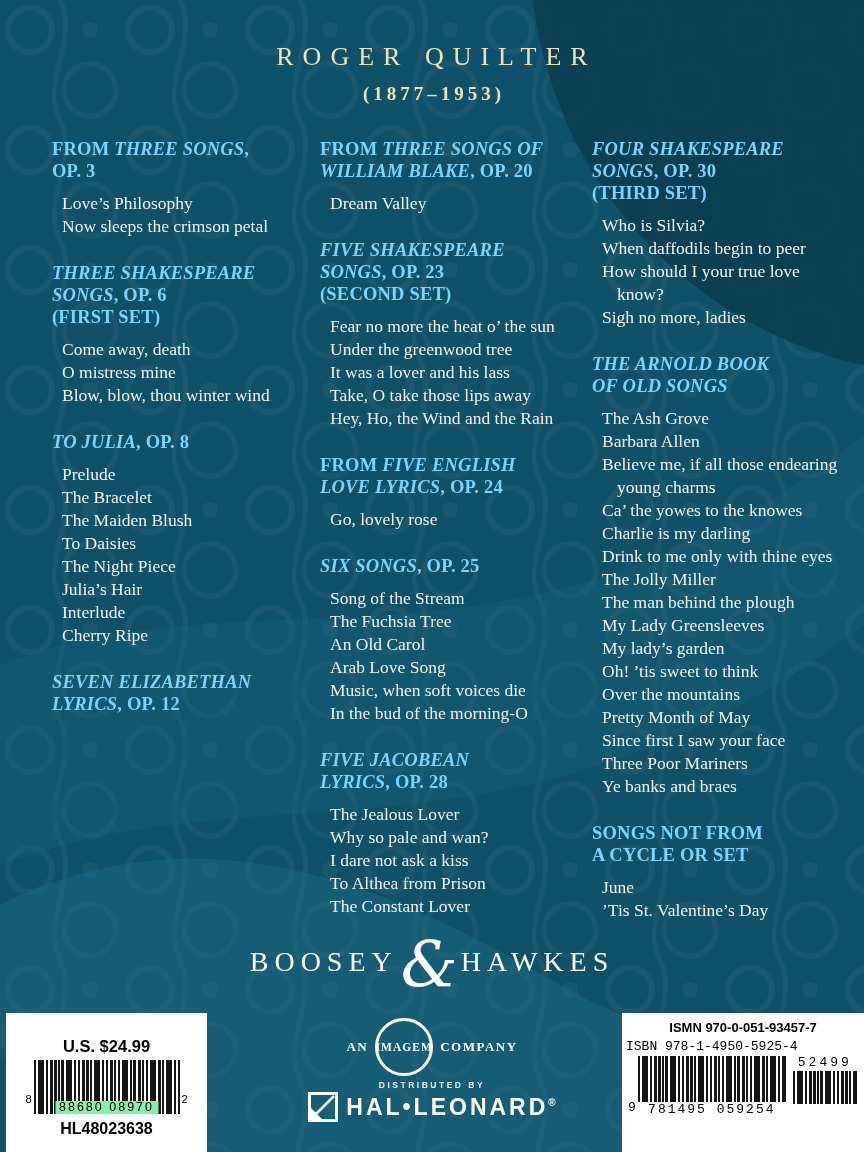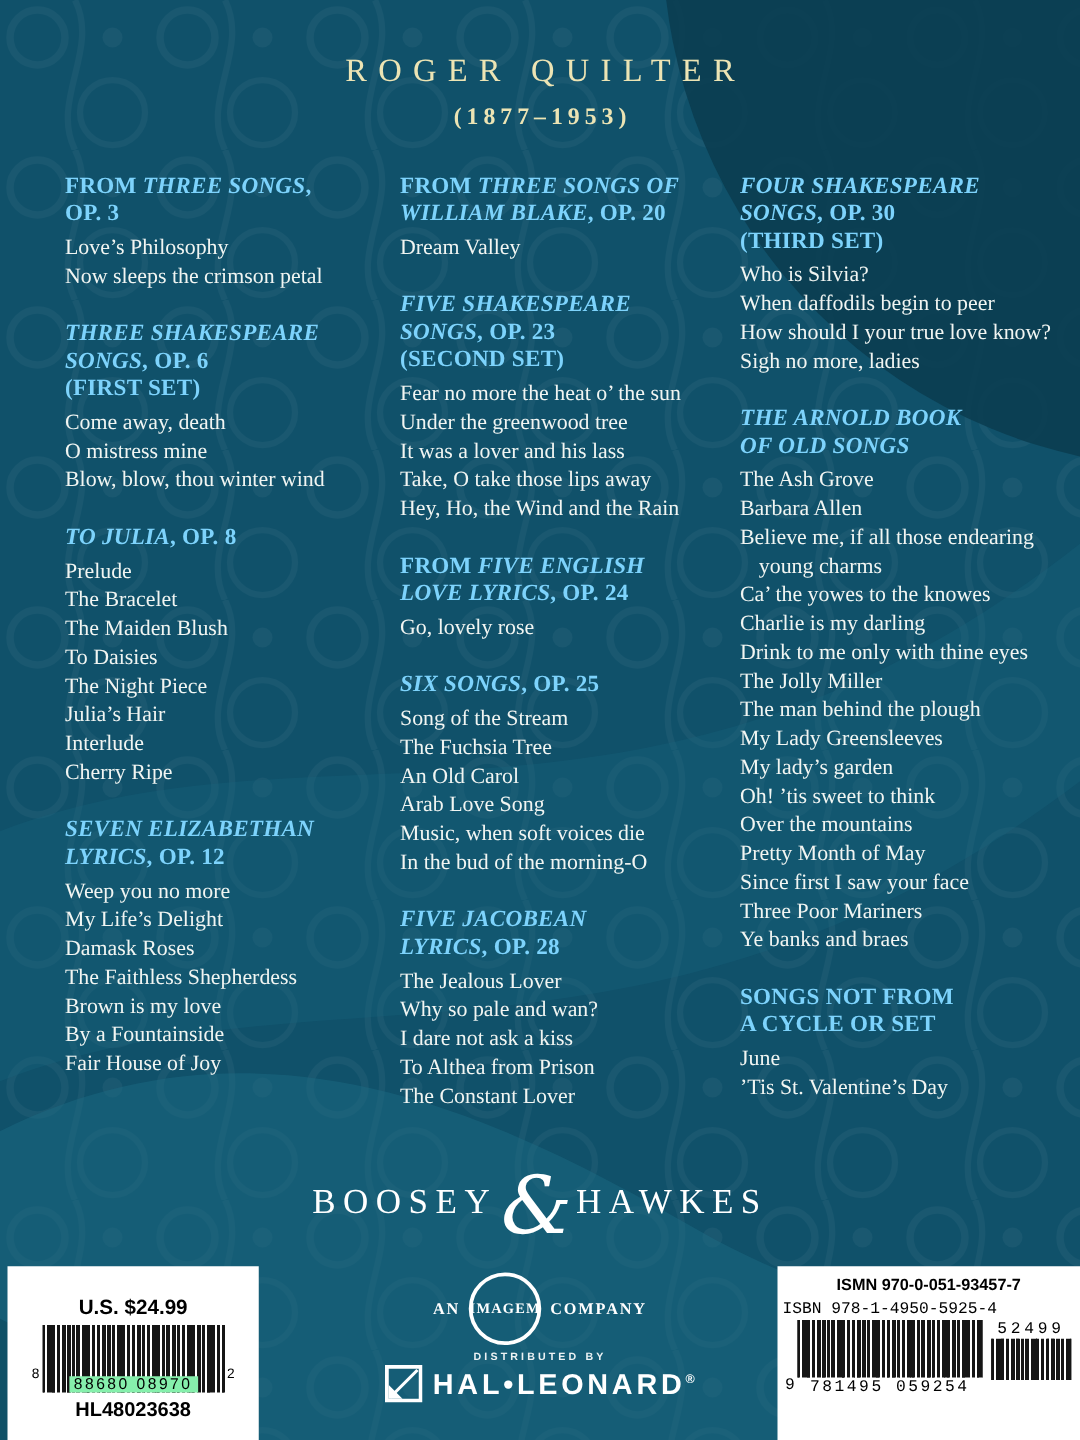--- a/index.html
+++ b/index.html
@@ -15,21 +15,21 @@
   
   .columns{position:absolute;top:138px;left:52px;display:flex;}
   .col{flex:0 0 auto;}
   .col-1{width:268px;}
   .col-2{width:272px;}
   .col-3{width:260px;}
   .sec{margin:0 0 24px 0;}
   .sec-heading{margin:0 0 4px 0;font-size:18.5px;line-height:22px;color:#7dd3fc;
                font-weight:bold;letter-spacing:.2px;}
   .sec-heading em{font-style:italic;}
-  ul.songs{list-style:none;margin:0;padding:0;color:#f1f5f2;font-size:17.5px;line-height:23px;}
+  ul.songs{list-style:none;margin:10px;padding:0;color:#f1f5f2;font-size:17.5px;line-height:23px;}
   ul.songs li{padding-left:15px;text-indent:-15px;}
 
   
   .bh-logo{position:absolute;top:946px;left:0;right:0;display:flex;align-items:center;
            justify-content:center;color:#fff;font-size:28px;letter-spacing:6px;}
   .bh-logo .amp{font-family:"DejaVu Serif",serif;font-style:italic;font-size:64px;
                 letter-spacing:0;line-height:0;margin:0 3px;position:relative;top:3px;}
   .imagem{position:absolute;top:1018px;left:0;right:0;display:flex;align-items:center;
           justify-content:center;gap:7px;color:#fff;font-size:13px;font-weight:bold;
           letter-spacing:1.5px;}
@@ -125,29 +125,20 @@
             <li>The Maiden Blush</li>
             <li>To Daisies</li>
             <li>The Night Piece</li>
             <li>Julia’s Hair</li>
             <li>Interlude</li>
             <li>Cherry Ripe</li>
           </ul>
         </section>
         <section class="sec">
           <h3 class="sec-heading"><em>SEVEN ELIZABETHAN</em><br><em>LYRICS</em><span>, OP. 12</span></h3>
-          <ul class="songs">
-            <li>Weep you no more</li>
-            <li>My Life’s Delight</li>
-            <li>Damask Roses</li>
-            <li>The Faithless Shepherdess</li>
-            <li>Brown is my love</li>
-            <li>By a Fountainside</li>
-            <li>Fair House of Joy</li>
-          </ul>
         </section>
       </div>
       <div class="col col-2">
         <section class="sec">
           <h3 class="sec-heading"><span>FROM </span><em>THREE SONGS OF</em><br><em>WILLIAM BLAKE</em><span>, OP. 20</span></h3>
           <ul class="songs">
             <li>Dream Valley</li>
           </ul>
         </section>
         <section class="sec">

